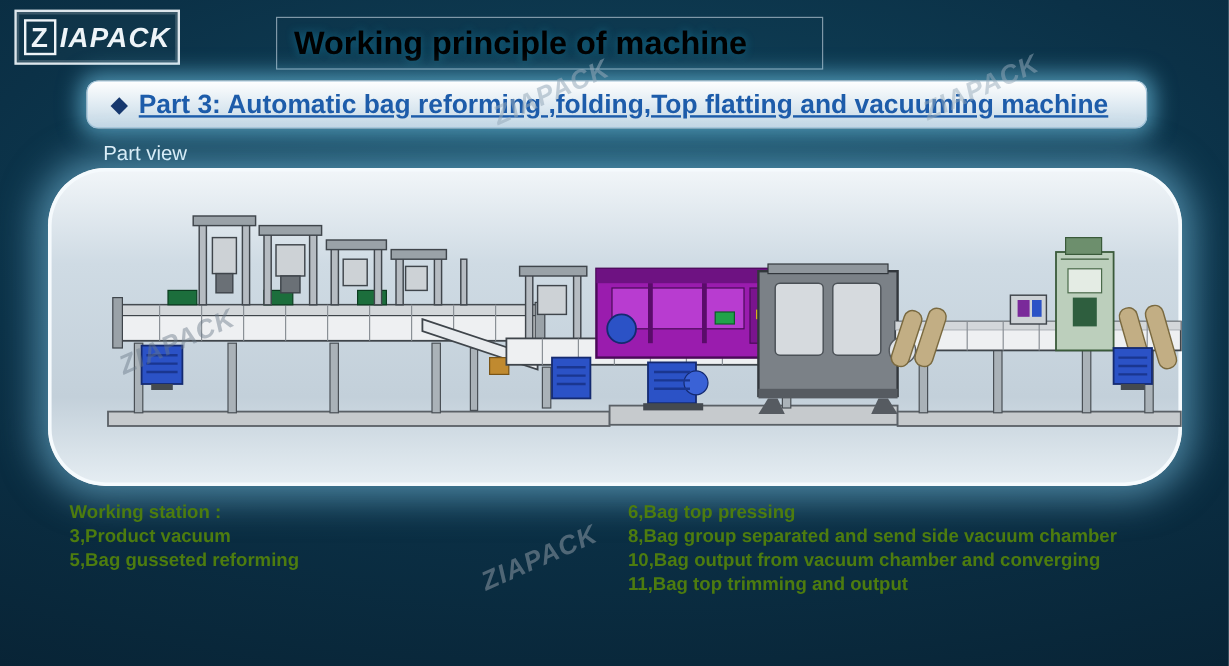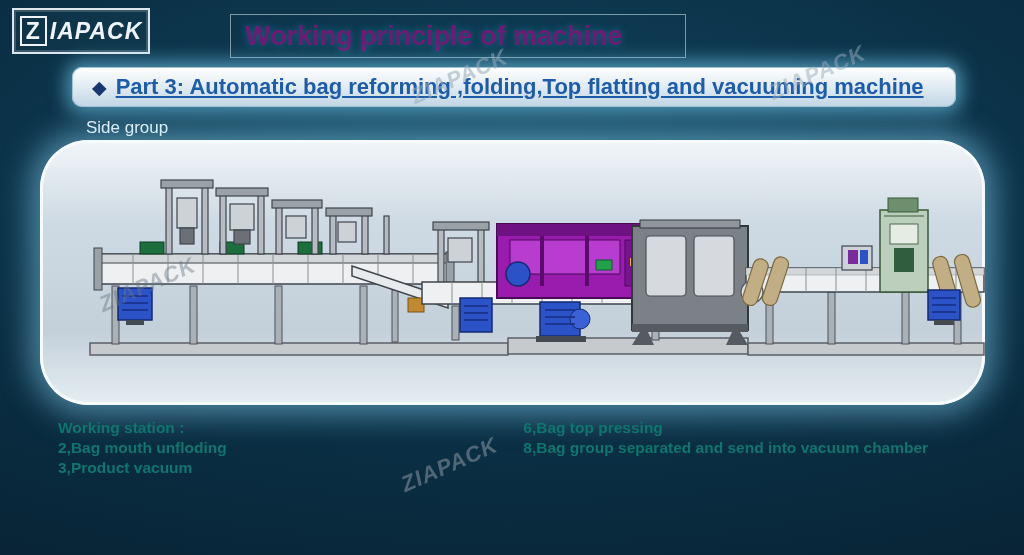--- a/index.html
+++ b/index.html
@@ -17,21 +17,21 @@
     display:flex;align-items:center;justify-content:center;background:rgba(255,255,255,.02);
   }
   .logo-text{display:inline-block;color:#eef4f8;font-weight:bold;font-size:23px;letter-spacing:1px;font-style:italic;}
   .logo-text::first-letter{border:2px solid #eef4f8;padding:0 4px;margin-right:3px;font-style:normal;}
 
   
   .title-box{
     position:absolute;left:230px;top:14px;width:456px;height:44px;
     border:1px solid #7f98a8;display:flex;align-items:center;padding-left:14px;box-sizing:border-box;
   }
-  .title-text{color:#701a75;font-size:27px;font-weight:bold;white-space:nowrap;text-shadow:0 0 8px rgba(30,170,210,.45);}
+  .title-text{color:#000000;font-size:27px;font-weight:bold;white-space:nowrap;text-shadow:0 0 8px rgba(30,170,210,.45);}
 
   
   .banner{
     position:absolute;left:72px;top:67px;width:884px;height:40px;border-radius:10px;
     background:linear-gradient(180deg,#ffffff 0%,#dde9f1 55%,#c2d6e4 100%);
     box-shadow:0 0 18px 6px rgba(130,220,255,.55), inset 0 0 0 1px #9fc2d8;
     display:flex;align-items:center;padding-left:20px;box-sizing:border-box;
   }
   .banner-bullet{color:#16386e;font-size:19px;margin-right:9px;}
   .banner-text{color:#1d5caa;font-size:22px;font-weight:bold;white-space:nowrap;text-decoration:underline;}
@@ -50,41 +50,41 @@
   .wm{position:absolute;font-weight:bold;font-style:italic;letter-spacing:1px;transform:rotate(-24deg);pointer-events:none;}
   .wm1{left:408px;top:64px;font-size:22px;color:rgba(150,170,185,.55);}
   .wm2{left:766px;top:60px;font-size:22px;color:rgba(150,170,185,.5);}
   .wm3{left:96px;top:272px;font-size:22px;color:rgba(105,120,135,.45);}
   .wm4{left:398px;top:452px;font-size:22px;color:rgba(150,160,170,.5);}
 
   
   .stations{position:absolute;left:58px;top:420px;width:950px;display:flex;}
   .station-col.left{width:447px;}
   .station-col.right{width:500px;margin-left:32px;}
-  .station{margin:0 0 4px 0;color:#0f766e;font-weight:bold;font-size:15.5px;line-height:16px;white-space:nowrap;}
+  .station{margin:0 0 4px 0;color:#4d7c0f;font-weight:bold;font-size:15.5px;line-height:16px;white-space:nowrap;}
 </style>
 </head>
 <body>
 
 <div class="stage">
 
   <div class="logo">
     <span class="logo-text">ZIAPACK</span>
   </div>
 
   <div class="title-box">
     <span class="title-text">Working principle of machine</span>
   </div>
 
   <div class="banner">
     <span class="banner-bullet">◆</span>
     <span class="banner-text">Part 3: Automatic bag reforming ,folding,Top flatting and vacuuming machine</span>
   </div>
 
-  <div class="side-view">Side group</div>
+  <div class="side-view">Part view</div>
 
   <div class="panel">
     <svg viewBox="0 0 945 265" aria-hidden="true">
 
       <g fill="#c6cacd" stroke="#5a6066" stroke-width="1.5">
         <rect x="50" y="203" width="418" height="12"></rect>
         <rect x="468" y="198" width="240" height="16"></rect>
         <rect x="708" y="203" width="236" height="12"></rect>
       </g>
 
@@ -229,22 +229,24 @@
   </div>
 
   <span class="wm wm1">ZIAPACK</span>
   <span class="wm wm2">ZIAPACK</span>
   <span class="wm wm3">ZIAPACK</span>
   <span class="wm wm4">ZIAPACK</span>
 
   <div class="stations">
     <div class="station-col left">
       <p class="station">Working station :</p>
-      <p class="station">2,Bag mouth unfloding</p>
       <p class="station">3,Product vacuum</p>
+      <p class="station">5,Bag gusseted reforming</p>
     </div>
     <div class="station-col right">
       <p class="station">6,Bag top pressing</p>
-      <p class="station">8,Bag group separated and send into vacuum chamber</p>
+      <p class="station">8,Bag group separated and send side vacuum chamber</p>
+      <p class="station">10,Bag output from vacuum chamber and converging</p>
+      <p class="station">11,Bag top trimming and output</p>
     </div>
   </div>
 
 </div>
 
 </body></html>

